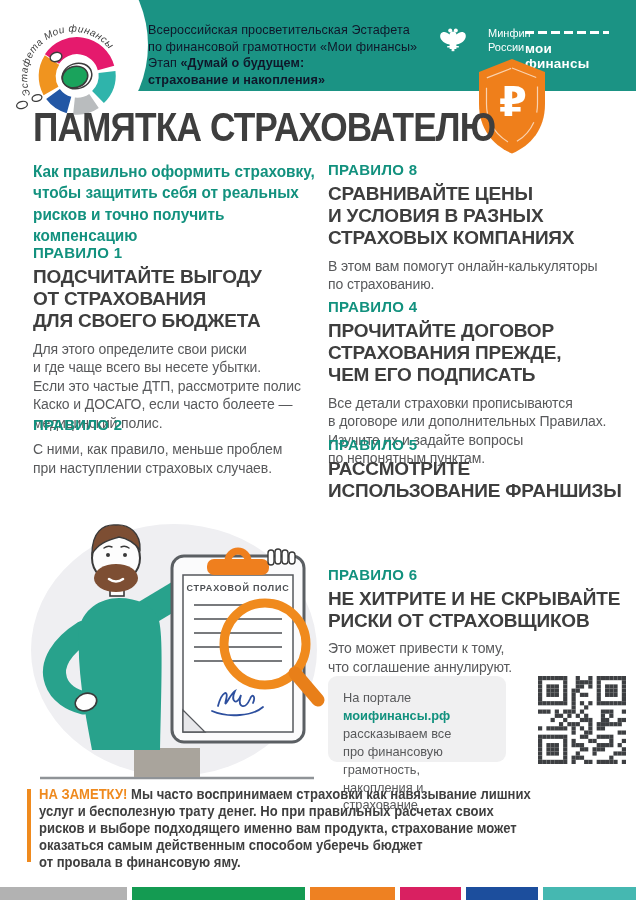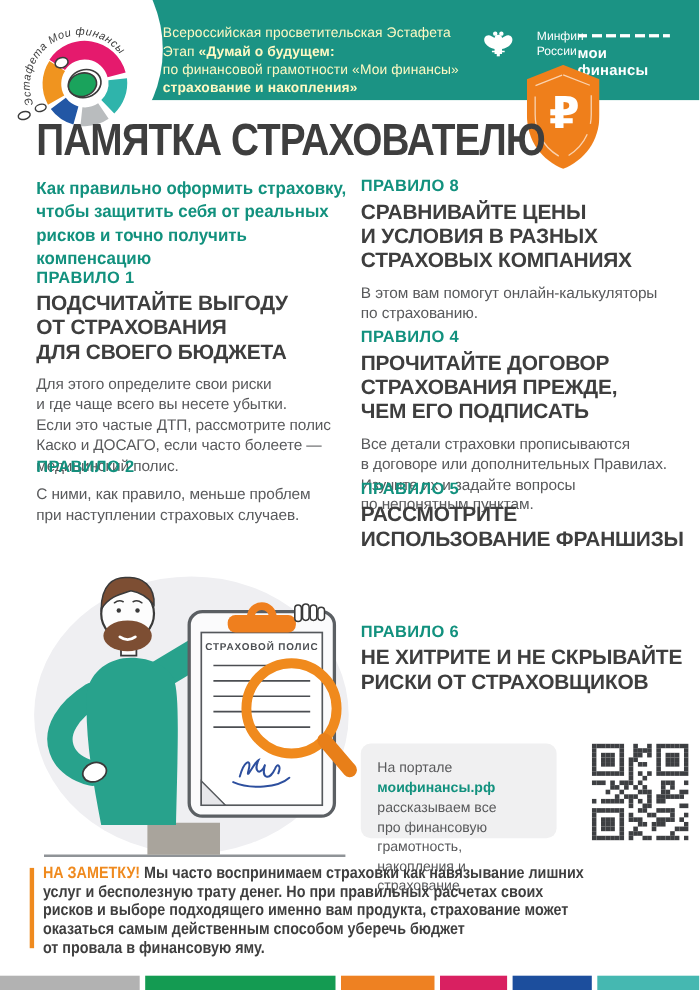--- a/index.html
+++ b/index.html
@@ -3,21 +3,21 @@
 <meta charset="utf-8">
 <style>
   html,body{margin:0;padding:0;background:#fff;}
   .page{position:relative;width:636px;height:900px;background:#fff;overflow:hidden;
         font-family:"Liberation Sans","DejaVu Sans",sans-serif;-webkit-font-smoothing:antialiased;}
 
   
   .band{position:absolute;left:0;top:0;width:636px;height:91px;background:#1b9384;z-index:1;}
   .header-blob{position:absolute;left:-78px;top:-68px;width:226px;height:226px;border-radius:50%;background:#fff;z-index:2;}
   .estafeta{position:absolute;left:6px;top:4px;z-index:3;}
-  .header-text{position:absolute;left:148px;top:22px;z-index:3;color:#fef9c3;font-size:12.6px;line-height:1.33;letter-spacing:.1px;}
+  .header-text{position:absolute;left:148px;top:22px;z-index:3;color:#0f172a;font-size:12.6px;line-height:1.33;letter-spacing:.1px;}
   .header-text b{font-weight:700;}
   .minfin{position:absolute;left:438px;top:26px;z-index:3;display:flex;align-items:center;gap:8px;color:#fff;}
   .minfin-name{font-size:11px;line-height:1.3;white-space:pre-line;margin-left:12px;}
   .myfin{position:absolute;left:525px;top:31px;z-index:3;width:86px;}
   .myfin-dashes{height:3px;width:84px;margin-bottom:7px;
       background:repeating-linear-gradient(90deg,#fff 0 9px,rgba(255,255,255,0) 9px 13px);}
   .myfin-label{color:#fff;font-weight:700;font-size:13.5px;letter-spacing:.2px;}
 
   
   .shield{position:absolute;left:479px;top:59px;z-index:4;}
@@ -89,22 +89,22 @@
         <ellipse cx="67" cy="66" rx="15" ry="12.5" fill="#fff" stroke="#3c3c3c" stroke-width="1.5" transform="rotate(-18 67 66)"></ellipse>
         <ellipse cx="65" cy="67" rx="13" ry="10.5" fill="#1aa35c" stroke="#3c3c3c" stroke-width="1.5" transform="rotate(-18 65 67)"></ellipse>
 
         <ellipse cx="12" cy="95" rx="5.5" ry="3.5" fill="#fff" stroke="#3c3c3c" stroke-width="1.3" transform="rotate(-15 12 95)"></ellipse>
         <ellipse cx="27" cy="88" rx="5" ry="3.2" fill="#fff" stroke="#3c3c3c" stroke-width="1.3" transform="rotate(-15 27 88)"></ellipse>
       </g>
     </svg>
 
     <div class="header-text">
       <div>Всероссийская просветительская Эстафета</div>
+      <div>по финансовой грамотности «Мои финансы»</div>
       <div><span>Этап </span><b>«Думай о будущем:</b></div>
-      <div>по финансовой грамотности «Мои финансы»</div>
       <div><b>страхование и накопления»</b></div>
     </div>
 
     <div class="minfin">
       <svg width="30" height="28" viewBox="0 0 30 28">
         <g fill="#fff">
           <circle cx="12.2" cy="4.6" r="2"></circle>
             <circle cx="17.8" cy="4.6" r="2"></circle>
           <path d="M15 5.5 c-2.5 0 -3.4 1.6 -3.4 3 -2.6 -1.6 -4.6 -3.4 -7.4 -2 -2.6 1.3 -2.6 5 -.6 7.6 1.8 2.4 4.8 4 8 4.4 v1.6 h-2.4 v1.5 h2.4 v1.4 h6.8 v-1.4 h2.4 v-1.5 h-2.4 v-1.6 c3.2 -.4 6.2 -2 8 -4.4 2 -2.6 2 -6.3 -.6 -7.6 -2.8 -1.4 -4.8 .4 -7.4 2 0 -1.4 -.9 -3 -3.4 -3 z"></path>
           <rect x="13.6" y="22.6" width="2.8" height="2.6"></rect>
@@ -168,20 +168,22 @@
   </section>
   <section class="rule" id="rule5">
     <div class="rule-label">ПРАВИЛО 5</div>
     <div class="rule-heading">РАССМОТРИТЕ
 ИСПОЛЬЗОВАНИЕ ФРАНШИЗЫ</div>
   </section>
   <section class="rule" id="rule6">
     <div class="rule-label">ПРАВИЛО 6</div>
     <div class="rule-heading">НЕ ХИТРИТЕ И НЕ СКРЫВАЙТЕ
 РИСКИ ОТ СТРАХОВЩИКОВ</div>
+    <div class="rule-body">Это может привести к тому,
+что соглашение аннулируют.</div>
   </section>
 
   <svg class="illustration" width="305" height="288" viewBox="0 0 305 288">
     <ellipse cx="152" cy="152" rx="143" ry="126" fill="#efeff2"></ellipse>
     <line x1="18" y1="280" x2="292" y2="280" stroke="#8f9397" stroke-width="2.4"></line>
 
     <path d="M112 250 h66 v29 h-66 z" fill="#a9a49c"></path>
 
     <line x1="116" y1="120" x2="166" y2="90" stroke="#28a28c" stroke-width="27" stroke-linecap="round"></line>
 

